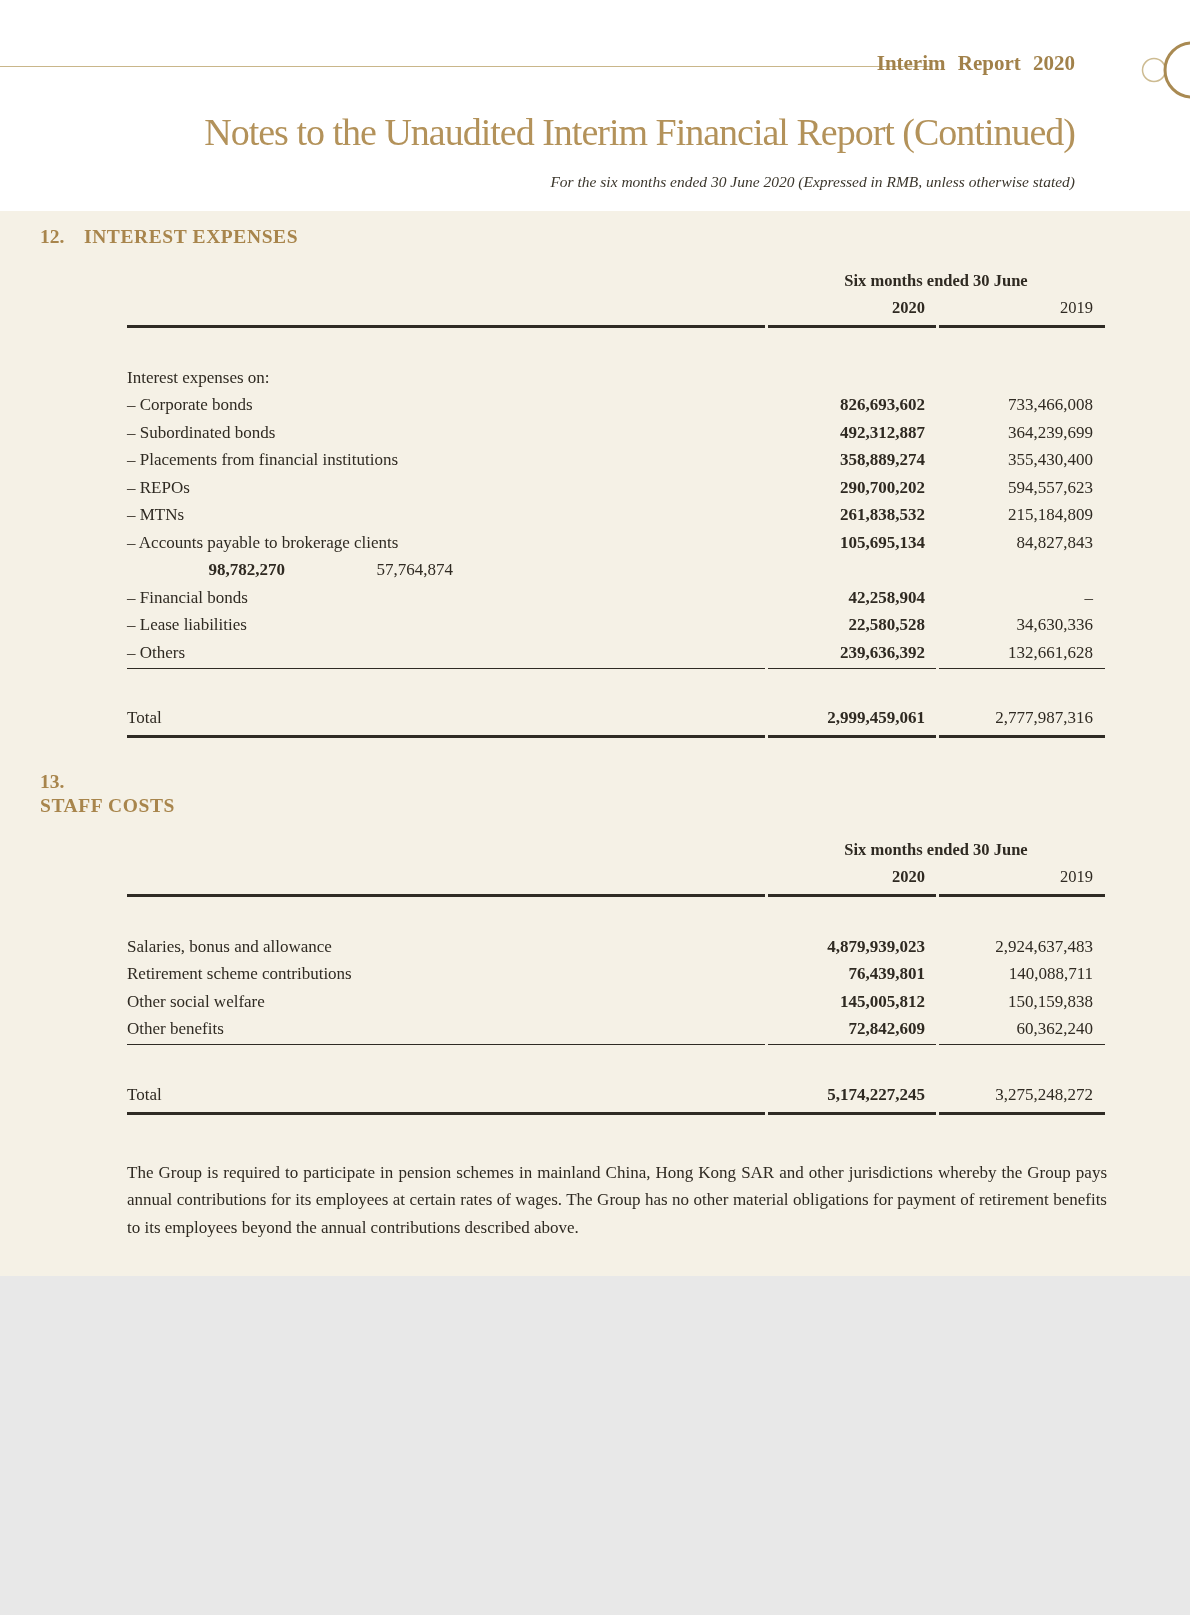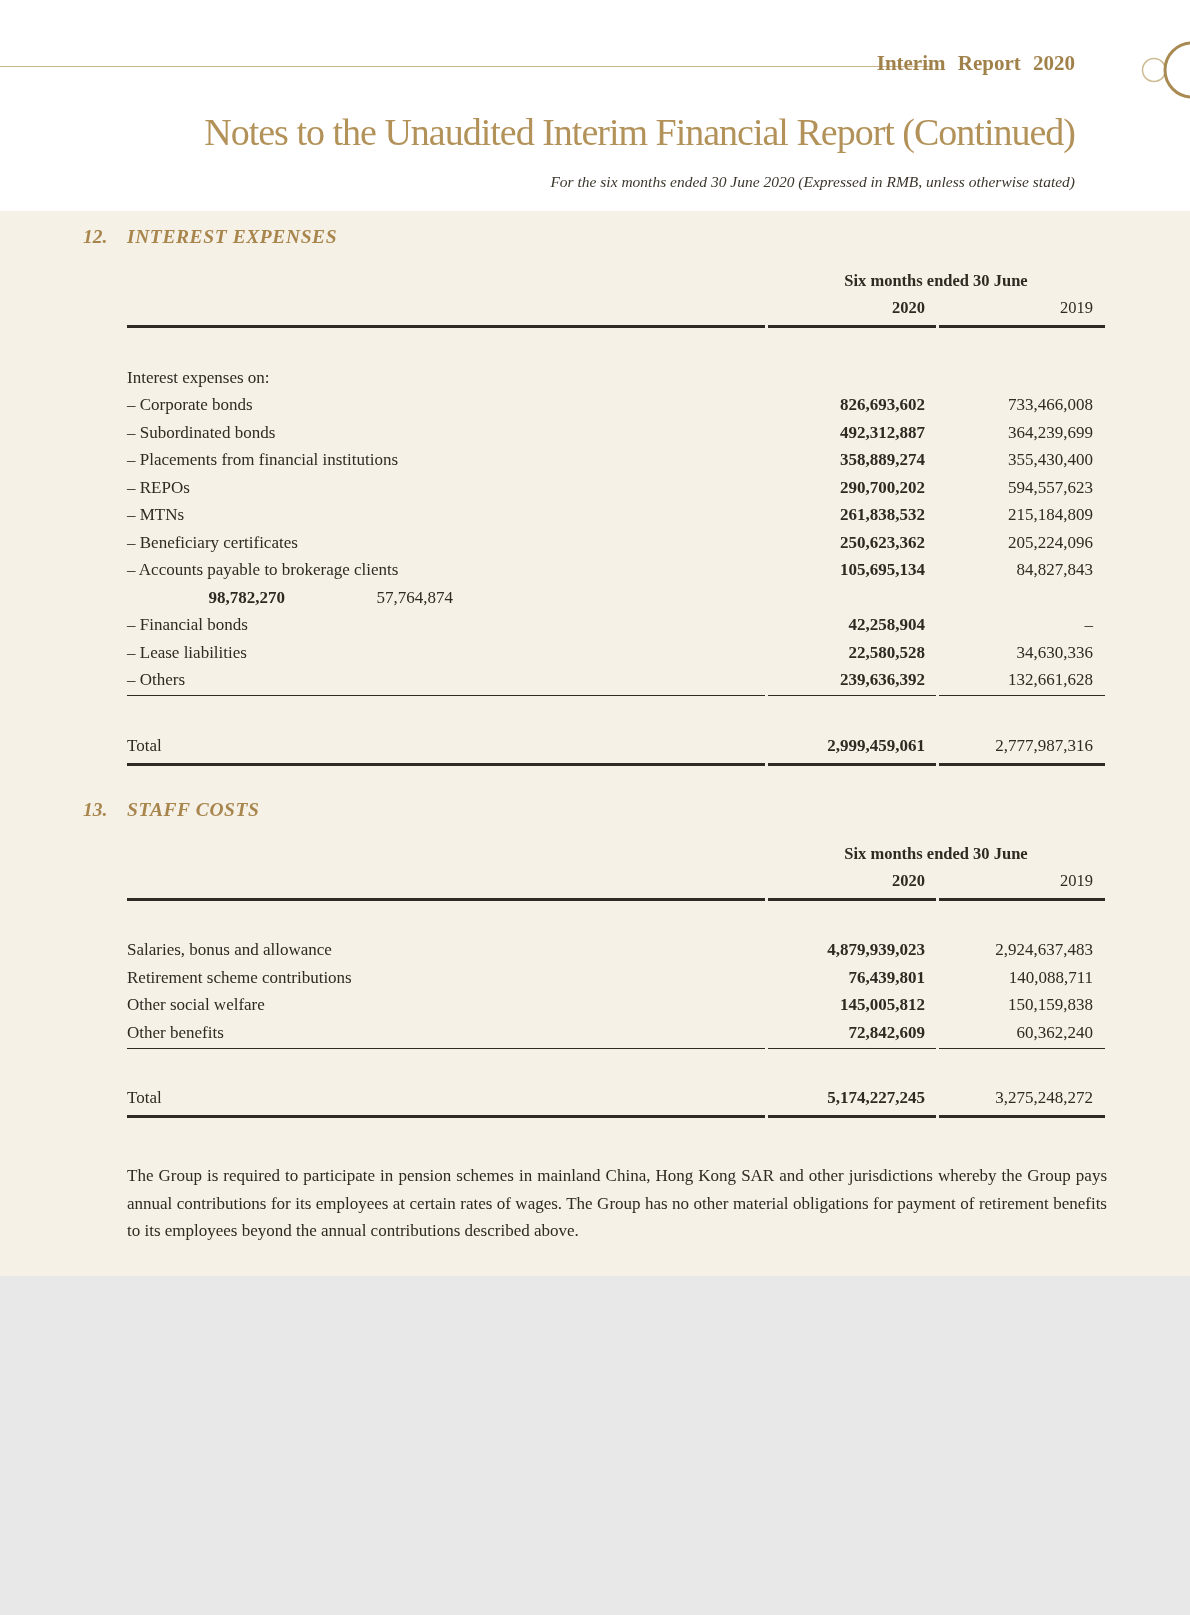--- a/index.html
+++ b/index.html
@@ -31,27 +31,26 @@
     position:absolute; top:173px; right:115px;
     font-size:15.5px; font-style:italic; color:#3b362c; white-space:nowrap;
   }
 
   
   .body-band {
     position:absolute; top:211px; left:0; width:1190px; height:1404px;
     background:#f5f1e6; padding-top:14px;
   }
   .sec-heading {
-    display:flex; margin-left:83px;
+    display:flex; margin-left:40px;
     color:#a8854c; font-weight:bold; font-size:19.5px; line-height:24px;
     letter-spacing:0.6px;
-    font-style:italic;
   }
   .sec-heading .sec-num { width:44px; letter-spacing:0; }
-  .sec13 { margin-top:32px; }
+  .sec13 { margin-top:32px;flex-direction:column; }
 
   .content { margin-left:127px; width:978px; }
 
   .period-row { display:flex; justify-content:flex-end; margin-top:21px; }
   .period-label { width:338px; text-align:center; font-weight:bold; font-size:16.5px; line-height:22px; }
   .years-row { display:flex; margin-top:5px; font-size:16.5px; line-height:22px; }
   .years-row .spacer { flex:1; }
   .ycell { width:170px; text-align:right; padding-right:12px; }
   .ycell.y2019 { width:168px; }
   .ycell.y2020 { font-weight:bold; }
@@ -147,25 +146,20 @@
           <span class="tlabel">– REPOs</span>
           <span class="tnum cur">290,700,202</span>
           <span class="tnum prev">594,557,623</span>
         </div>
         <div class="trow">
           <span class="tlabel">– MTNs</span>
           <span class="tnum cur">261,838,532</span>
           <span class="tnum prev">215,184,809</span>
         </div>
         <div class="trow">
-          <span class="tlabel">– Beneficiary certificates</span>
-          <span class="tnum cur">250,623,362</span>
-          <span class="tnum prev">205,224,096</span>
-        </div>
-        <div class="trow">
           <span class="tlabel">– Accounts payable to brokerage clients</span>
           <span class="tnum cur">105,695,134</span>
           <span class="tnum prev">84,827,843</span>
         </div>
         <div class="trow">
           <span class="tnum cur">98,782,270</span>
           <span class="tnum prev">57,764,874</span>
         </div>
         <div class="trow">
           <span class="tlabel">– Financial bonds</span>

